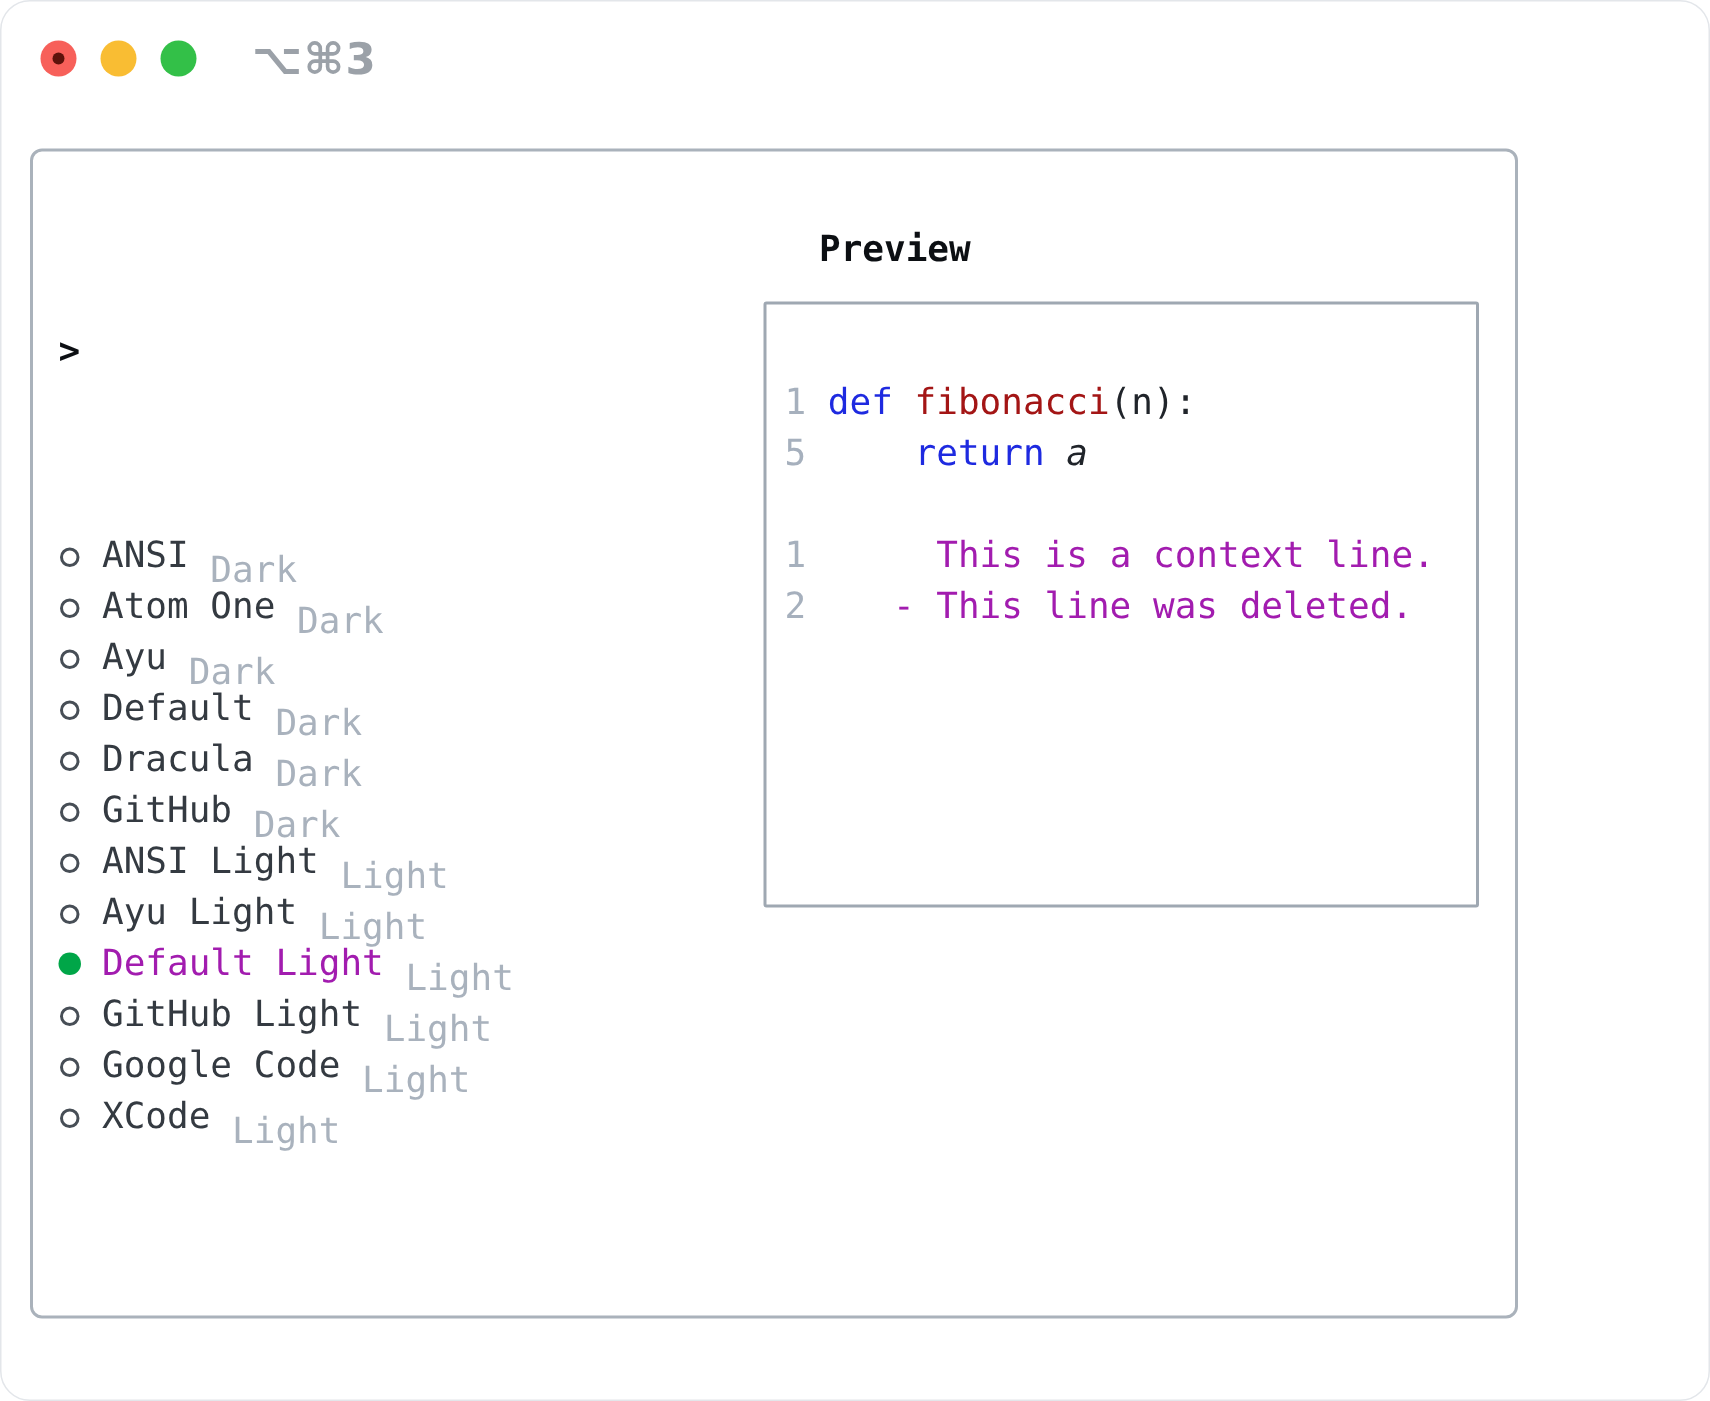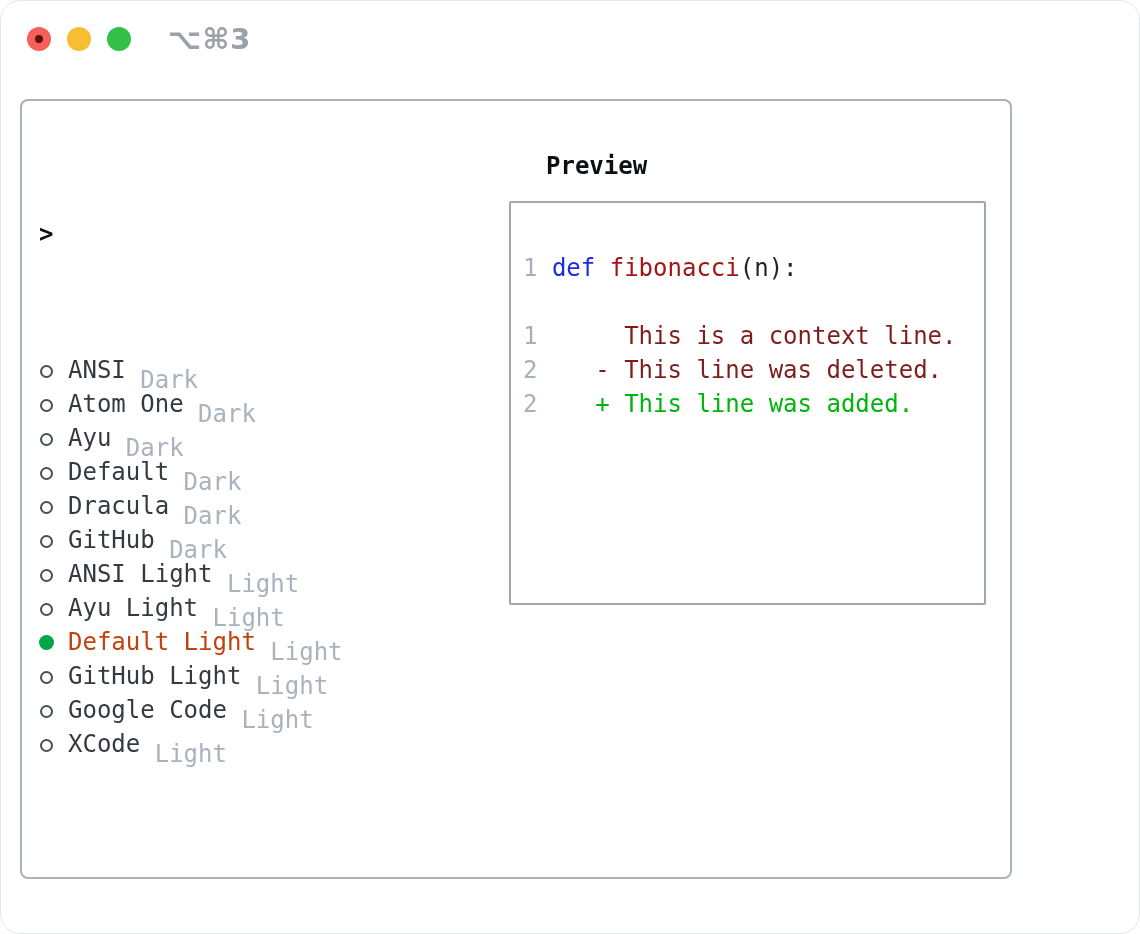--- a/index.html
+++ b/index.html
@@ -25,35 +25,35 @@
   
   .left-col{position:absolute;left:17px;top:48px;font-size:24px;line-height:34px;
             color:#343a41;white-space:pre;}
   .line{height:34px;display:flex;align-items:center;}
   .marker{display:inline-block;width:29px;flex:0 0 29px;}
   .hdr{font-weight:bold;color:#0c0f13;}
   .ring{display:inline-block;width:13px;height:13px;border:2px solid #474e56;
         border-radius:50%;box-sizing:border-box;margin-left:1px;}
   .dot-sel{display:inline-block;width:15px;height:15px;border-radius:50%;background:#00a648;}
   .variant{color:#a9b2bd;margin-top:20px;}
-  .sel-text{color:#c2410c;}
+  .sel-text{color:#a21caf;}
   .gap{height:34px;}
 
   
   .preview-title{position:absolute;left:476px;top:48px;font-size:24px;line-height:34px;
                  font-weight:bold;color:#0c0f13;margin-left:48px;}
   .preview-box{position:absolute;left:487px;top:100px;width:477px;height:404px;
                border:2px solid #9fa8b2;border-radius:2px;box-sizing:border-box;
                padding:48px 0 0 12px;overflow:hidden;}
   .pline{height:34px;line-height:34px;font-size:24px;white-space:pre;color:#20242a;}
   .c-num{color:#a6b0bd;}
   .c-kw{color:#1e2ae0;}
   .c-fn{color:#a31515;}
-  .c-ctx{color:#7f1d1d;}
-  .c-del{color:#7f1d1d;}
+  .c-ctx{color:#a21caf;}
+  .c-del{color:#a21caf;}
   .c-add{color:#00b40c;}
   .it{font-style:italic;}
 </style>
 </head>
 <body>
 
 <div class="window">
 
   <div>
     <span class="tl red">
@@ -79,20 +79,20 @@
 
       
 
       
     </div>
 
     <div class="preview-title">Preview</div>
 
     <div class="preview-box" id="preview-box">
         <div class="pline"><span class="c-num">1 </span><span class="c-kw">def</span><span> </span><span class="c-fn">fibonacci</span><span>(n):</span></div>
+        <div class="pline"><span class="c-num">5 </span><span>    </span><span class="c-kw">return</span><span> </span><span class="it">a</span></div>
         <div class="pline"></div>
         <div class="pline"><span class="c-num">1</span><span>      </span><span class="c-ctx">This is a context line.</span></div>
         <div class="pline"><span class="c-num">2</span><span>    </span><span class="c-del">- This line was deleted.</span></div>
-        <div class="pline"><span class="c-num">2</span><span>    </span><span class="c-add">+ This line was added.</span></div>
       </div>
 
   </div>
 </div>
 
 </body></html>

